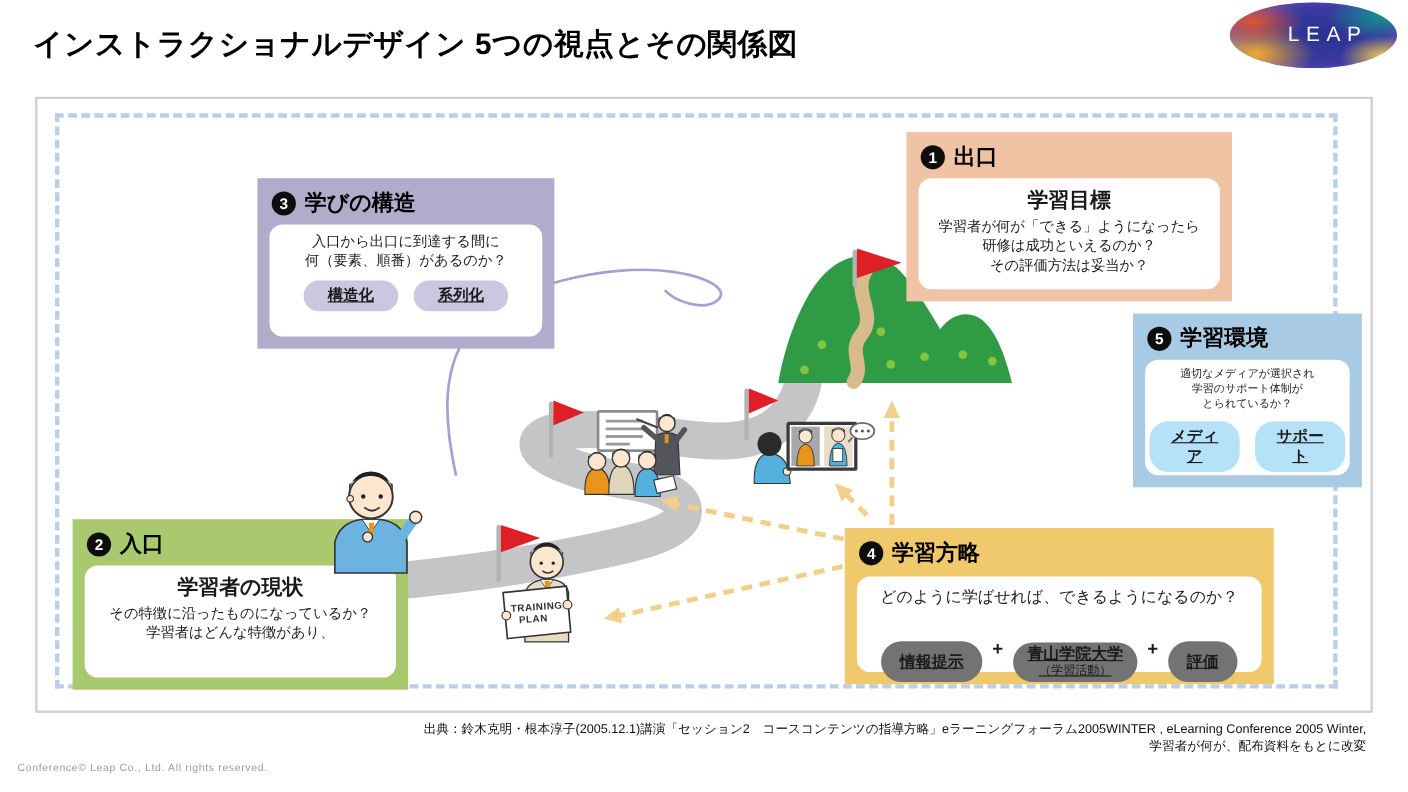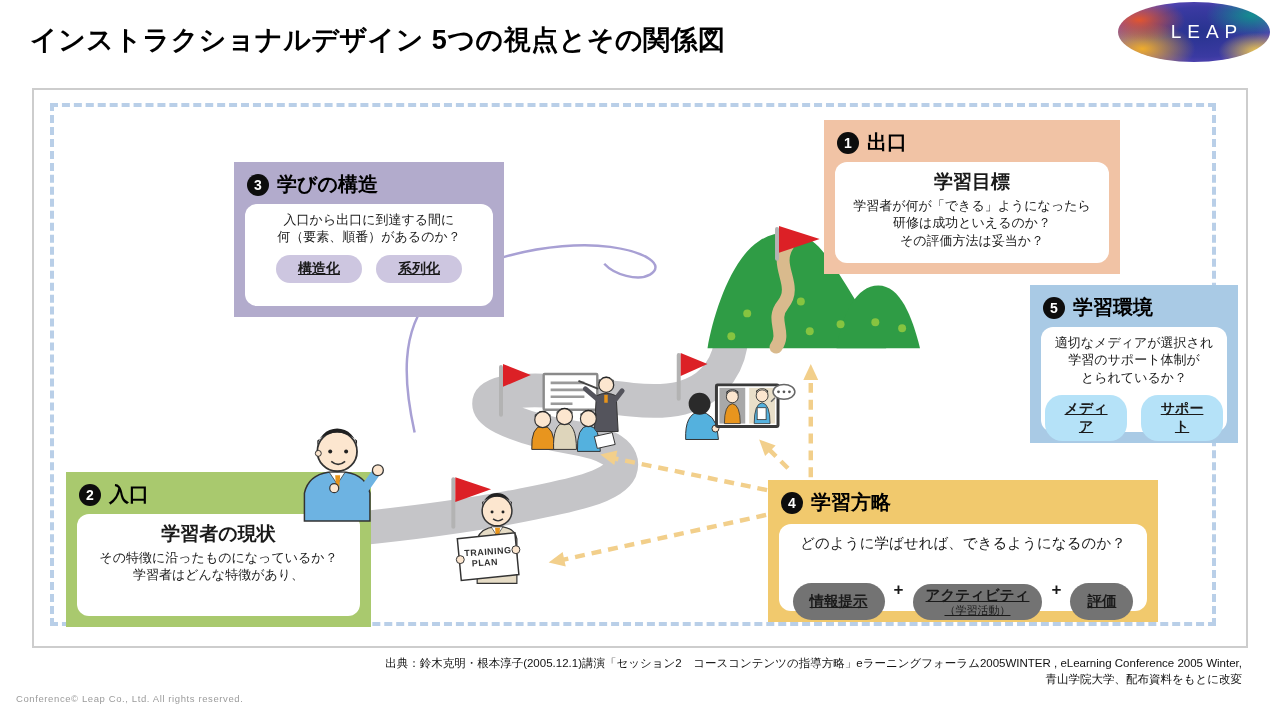--- a/index.html
+++ b/index.html
@@ -39,21 +39,21 @@
   .bd .line { font-size:13px; line-height:1.34; }
   .pill-row { margin-top:9px; display:flex; justify-content:center; align-items:center; gap:14px; }
   .pill { display:inline-block; padding:5px 22px; border-radius:17px; font-size:14px; font-weight:600;text-decoration:underline; }
   #panel-exit        { left:790px; top:30px;  width:296px; height:154px; background:#f1c3a5; }
   #panel-structure   { left:200px; top:72px;  width:270px; height:155px; background:#b2abcc; }
   #panel-environment { left:996px; top:195px; width:208px; height:158px; background:#a9cae5; }
   #panel-entrance    { left:32px;  top:382px; width:305px; height:155px; background:#a9c96e; }
   #panel-strategy    { left:734px; top:390px; width:390px; height:142px; background:#f1c96d; }
   #panel-structure .pill   { background:#cdc6e0; }
   #panel-environment .pill { background:#b5e2f8; padding:5px 16px; }
-  #panel-environment .bd .line { font-size:13px; }
+  #panel-environment .bd .line { font-size:10px; }
   #panel-strategy .bd { top:44px; }
   #panel-strategy .bd .line { font-size:14.5px; margin:3px 0 7px; }
   #panel-strategy .pill-row { margin-top:0; gap:9px; }
   #panel-strategy .pill { background:#737373; padding:9px 17px; border-radius:19px; font-size:14.5px;margin-top:23px; }
   #panel-strategy .pill.two-line { padding:3px 13px; line-height:1.15; }
   #panel-strategy .pill .sub { display:block; font-size:11px; font-weight:500; }
   .plus { font-size:17px; font-weight:700; }
   
   .citation { position:absolute; right:38px; top:656px; width:900px; text-align:right;
               font-size:11.5px; line-height:1.35; color:#111; }
@@ -242,21 +242,21 @@
   <div class="panel" id="panel-strategy">
     <div class="hd">
       <span class="badge">4</span>
       <span>学習方略</span>
     </div>
     <div class="bd">
       <div class="line">どのように学ばせれば、できるようになるのか？</div>
       <div class="pill-row">
         <span class="pill">情報提示</span>
         <span class="plus">+</span>
-        <span class="pill two-line"><span>アクティビティ</span><span class="sub">（学習活動）</span></span>
+        <span class="pill two-line"><span>青山学院大学</span><span class="sub">（学習活動）</span></span>
         <span class="plus">+</span>
         <span class="pill">評価</span>
       </div>
     </div>
   </div>
 
   <svg class="overlay" viewBox="0 0 1216 560" xmlns="http://www.w3.org/2000/svg">
     <g>
       <path d="M 270 434 L 270 406 Q 274 388 294 385 L 312 385 Q 332 388 336 406 L 336 434 Z" fill="#6db3e2" stroke="#333" stroke-width="1.5"></path>
       <line x1="331" y1="401" x2="341" y2="387" stroke="#6db3e2" stroke-width="9" stroke-linecap="round"></line>
@@ -281,15 +281,15 @@
       <path d="M0 0 L-16 7.5 L-16 -7.5 Z" transform="translate(568 367) rotate(-168)"></path>
       <path d="M0 0 L-16 7.5 L-16 -7.5 Z" transform="translate(728 352) rotate(-135)"></path>
       <path d="M0 0 L-16 7.5 L-16 -7.5 Z" transform="translate(780 276) rotate(-90)"></path>
       <path d="M0 0 L-16 7.5 L-16 -7.5 Z" transform="translate(516 476) rotate(168)"></path>
     </g>
   </svg>
 </div>
 
 <div class="citation">
   <span>出典：鈴木克明・根本淳子(2005.12.1)講演「セッション2　コースコンテンツの指導方略」eラーニングフォーラム2005WINTER , eLearning Conference  2005 Winter,</span><br>
-  <span>青山学院大学、配布資料をもとに改変</span>
+  <span>学習者が何が、配布資料をもとに改変</span>
 </div>
 <div class="copyright">Conference©  Leap Co., Ltd.  All rights reserved.</div>
 
 </body></html>

